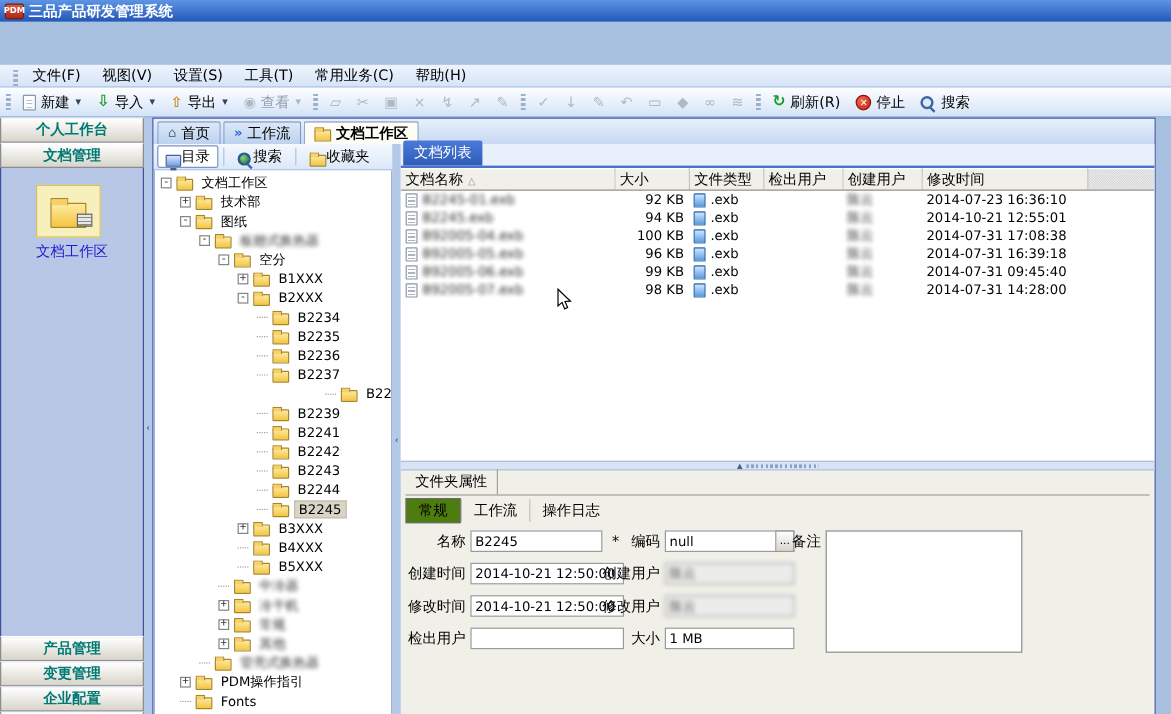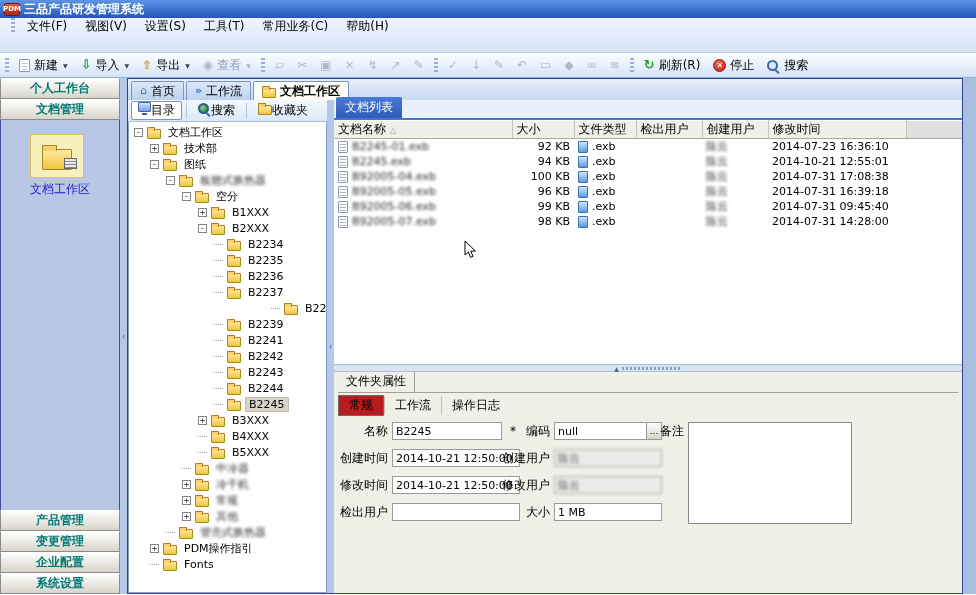--- a/index.html
+++ b/index.html
@@ -4,21 +4,21 @@
 <style>
   *{margin:0;padding:0;box-sizing:border-box;font-family:"DejaVu Sans","Liberation Sans",sans-serif;}
   html,body{width:976px;height:595px;overflow:hidden;background:#a8c0e0;}
   body{position:relative;font-size:12px;color:#000;}
 
   
   .titlebar{height:18px;background:linear-gradient(#5d94e4,#2257b8);display:flex;align-items:center;gap:4px;padding:0 4px;color:#fff;font-weight:bold;font-size:12px;}
   .appicon{width:16px;height:13px;background:linear-gradient(#e05a3a,#a82a18);color:#fff;font-size:7px;font-weight:bold;display:flex;align-items:center;justify-content:center;border:1px solid #7a1a0c;border-radius:2px;}
 
   
-  .menubar{height:35px;background:linear-gradient(#eef4fd,#d6e4f8);border-bottom:1px solid #b8cce8;display:flex;align-items:flex-start;padding-left:8px;}
+  .menubar{height:19px;background:linear-gradient(#eef4fd,#d6e4f8);border-bottom:1px solid #b8cce8;display:flex;align-items:flex-end;padding-left:8px;margin-top:36px;}
   .grip{width:4px;height:14px;margin:0 3px;background:repeating-linear-gradient(180deg,#9ab0d0 0 2px,transparent 2px 4px);}
   .mi{padding:1px 9px;cursor:default;}
 
   
   .toolbar{height:25px;background:linear-gradient(#fdfeff,#d4e3f8);border-bottom:1px solid #8fb0dc;display:flex;align-items:center;padding-left:2px;gap:1px;}
   .tbtn{display:flex;align-items:center;gap:4px;height:22px;padding:0 5px;border:1px solid transparent;border-radius:2px;white-space:nowrap;}
   .tbtn.off{color:#93a0b2;}
   .tbtn.off .gl{color:#aeb8c6;}
   .dd{font-size:6px;color:#33415c;margin-left:1px;}
   .tbtn.off .dd{color:#aeb8c6;}
@@ -58,21 +58,21 @@
   .main{flex:1;margin-right:13px;border:1px solid #31409a;background:#cadcf5;display:flex;flex-direction:column;}
   .tabstrip{height:21px;display:flex;align-items:flex-end;gap:2px;padding:2px 0 0 3px;background:linear-gradient(#e8f0fb,#c6d8f2);}
   .tab{height:19px;display:flex;align-items:center;gap:4px;padding:0 8px;border:1px solid #7a93c8;border-bottom:none;border-radius:2px 2px 0 0;background:linear-gradient(#dce8f8,#bcd2ee);font-size:12px;}
   .tab.active{background:#fdfdf6;font-weight:bold;}
   .tab .gl{font-size:11px;}
   .content{flex:1;display:flex;min-height:0;}
 
   
   .treepane{width:199px;display:flex;flex-direction:column;min-height:0;}
   .tree-toolbar{height:22px;background:linear-gradient(#f4f8fe,#dce8f8);border-bottom:1px solid #a8c0e0;display:flex;align-items:center;gap:2px;padding:0 3px;}
-  .ttbtn{display:flex;align-items:flex-start;gap:0;height:19px;padding:0 6px;border:1px solid transparent;border-radius:2px;font-size:12px;}
+  .ttbtn{display:flex;align-items:flex-end;gap:0;height:19px;padding:0 6px;border:1px solid transparent;border-radius:2px;font-size:12px;}
   .ttbtn.pressed{background:#fff;border-color:#7a93c8;}
   .tsep{width:1px;height:15px;background:#b0c4e0;margin:0 2px;}
   .i-mon{width:13px;height:10px;border:1px solid #44609a;background:linear-gradient(#d8e6ff,#76a0e0);position:relative;border-radius:1px;}
   .i-mon::after{content:"";position:absolute;left:3px;top:10px;width:5px;height:2px;background:#44609a;box-shadow:-2px 2px 0 2px transparent;}
   .tree{flex:1;background:#fff;border:1px solid #8aa0c8;border-top:none;overflow:hidden;padding-top:2px;font-size:11px;}
   .trow{height:16px;display:flex;align-items:center;white-space:nowrap;}
   .expander{width:9px;height:9px;border:1px solid #848484;background:#fff;color:#333;font-size:9px;line-height:7px;text-align:center;margin-right:4px;flex:none;font-family:"DejaVu Sans Mono",monospace;}
   .noexp{width:9px;height:1px;border-top:1px dotted #a0a0a0;margin-right:4px;flex:none;}
   .tlabel{padding:0 3px;margin-left:4px;}
   .tlabel.sel{background:#d8d4c6;border:1px solid #c2beae;}
@@ -92,21 +92,21 @@
   .cellflex{display:flex;align-items:center;gap:4px;}
   .i-doc{width:10px;height:12px;background:#fdfdfd;border:1px solid #8a96aa;border-radius:1px;position:relative;flex:none;}
   .i-doc::after{content:"";position:absolute;left:1px;top:2px;right:1px;height:8px;background:repeating-linear-gradient(180deg,#aab4c4 0 1px,transparent 1px 3px);}
 
   
   .props{flex:1;display:flex;flex-direction:column;padding:0 4px;min-height:0;}
   .props-tabbar{height:21px;border-bottom:1px solid #a4a096;display:flex;align-items:flex-end;}
   .props-tab{padding:2px 8px;border-right:1px solid #a4a096;font-size:12px;}
   .inner-tabs{height:22px;display:flex;align-items:center;padding-top:3px;gap:0;}
   .itab{padding:1px 10px;font-size:12px;border-left:1px solid #c4c0b6;}
-  .itab:first-child{border:1px solid #6a6a6a;background:#b91c1c;}
+  .itab:first-child{border:1px solid #6a6a6a;background:#4d7c0f;}
   .form{flex:1;position:relative;font-size:12px;}
   .flabel{position:absolute;width:48px;text-align:right;line-height:18px;}
   .flabel.w2{width:60px;}
   .finput{position:absolute;height:18px;border:1px solid #9a9a9a;background:#fff;font-size:11px;padding:0 3px;font-family:"DejaVu Sans","Liberation Sans",sans-serif;}
   .finput:disabled,.finput.gray{background:#ececec;color:#333;}
   .star{position:absolute;font-size:12px;}
   .ellips{position:absolute;width:16px;height:18px;border:1px solid #9a9a9a;background:linear-gradient(#fff,#d8d4ca);font-size:9px;text-align:center;line-height:16px;}
   .remark-ta{position:absolute;border:1px solid #8a8a8a;background:#fff;resize:none;}
 
   

